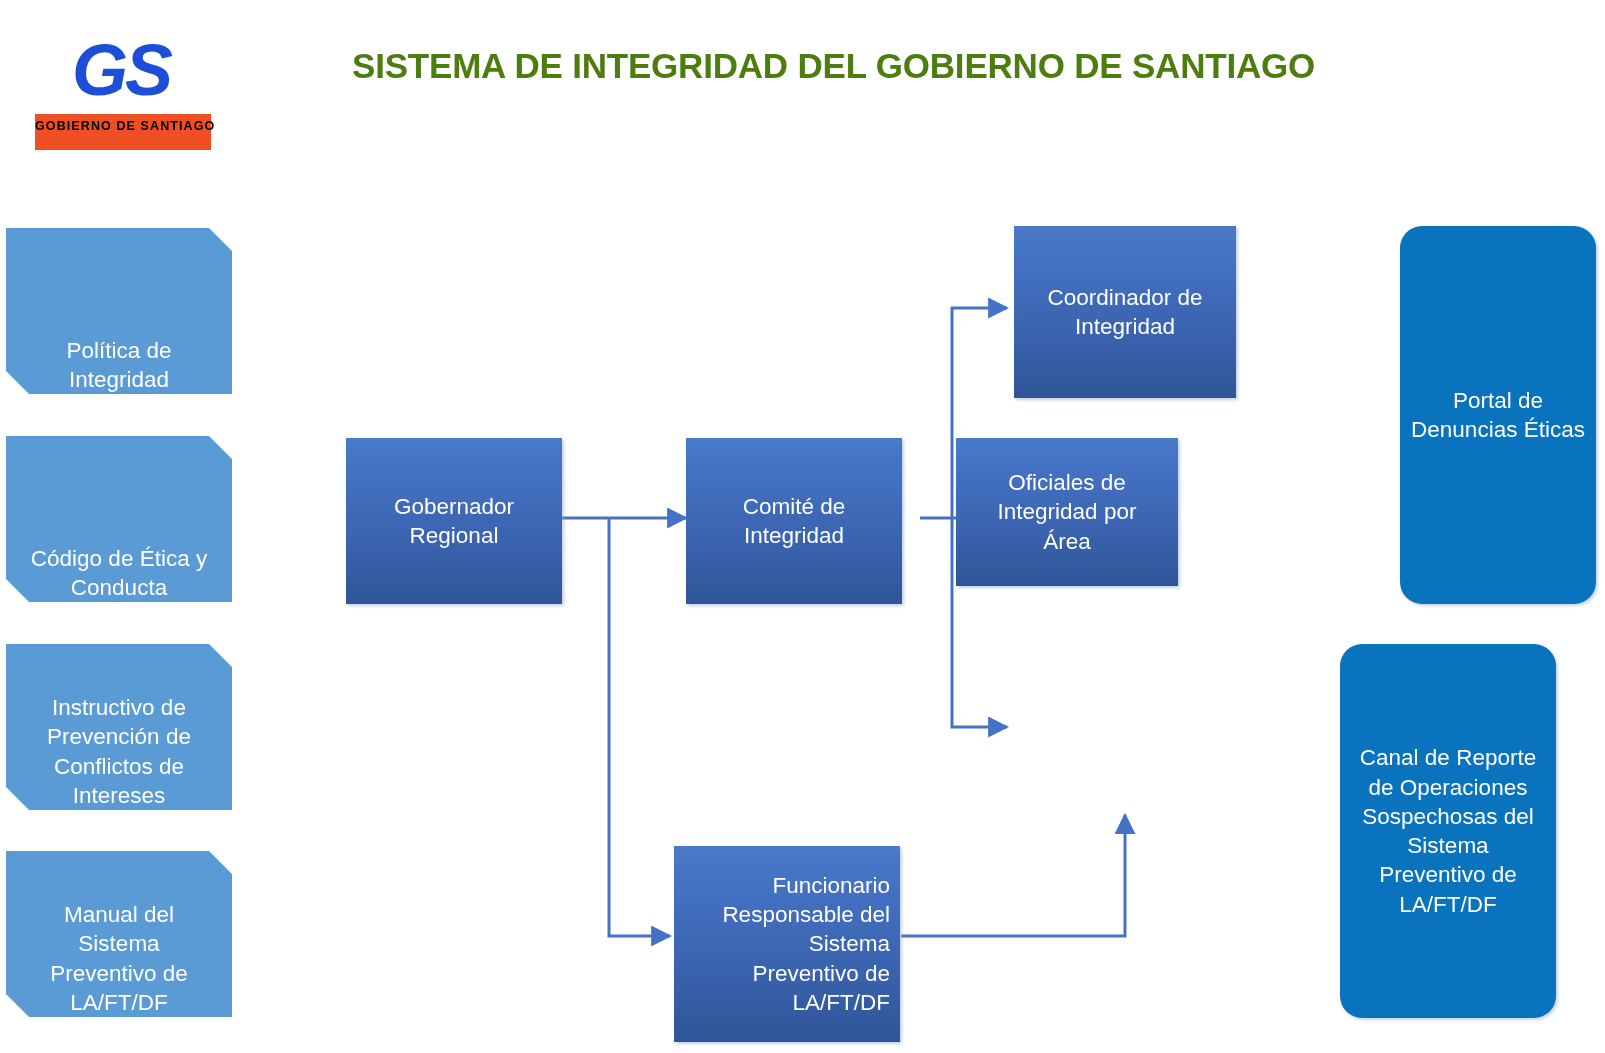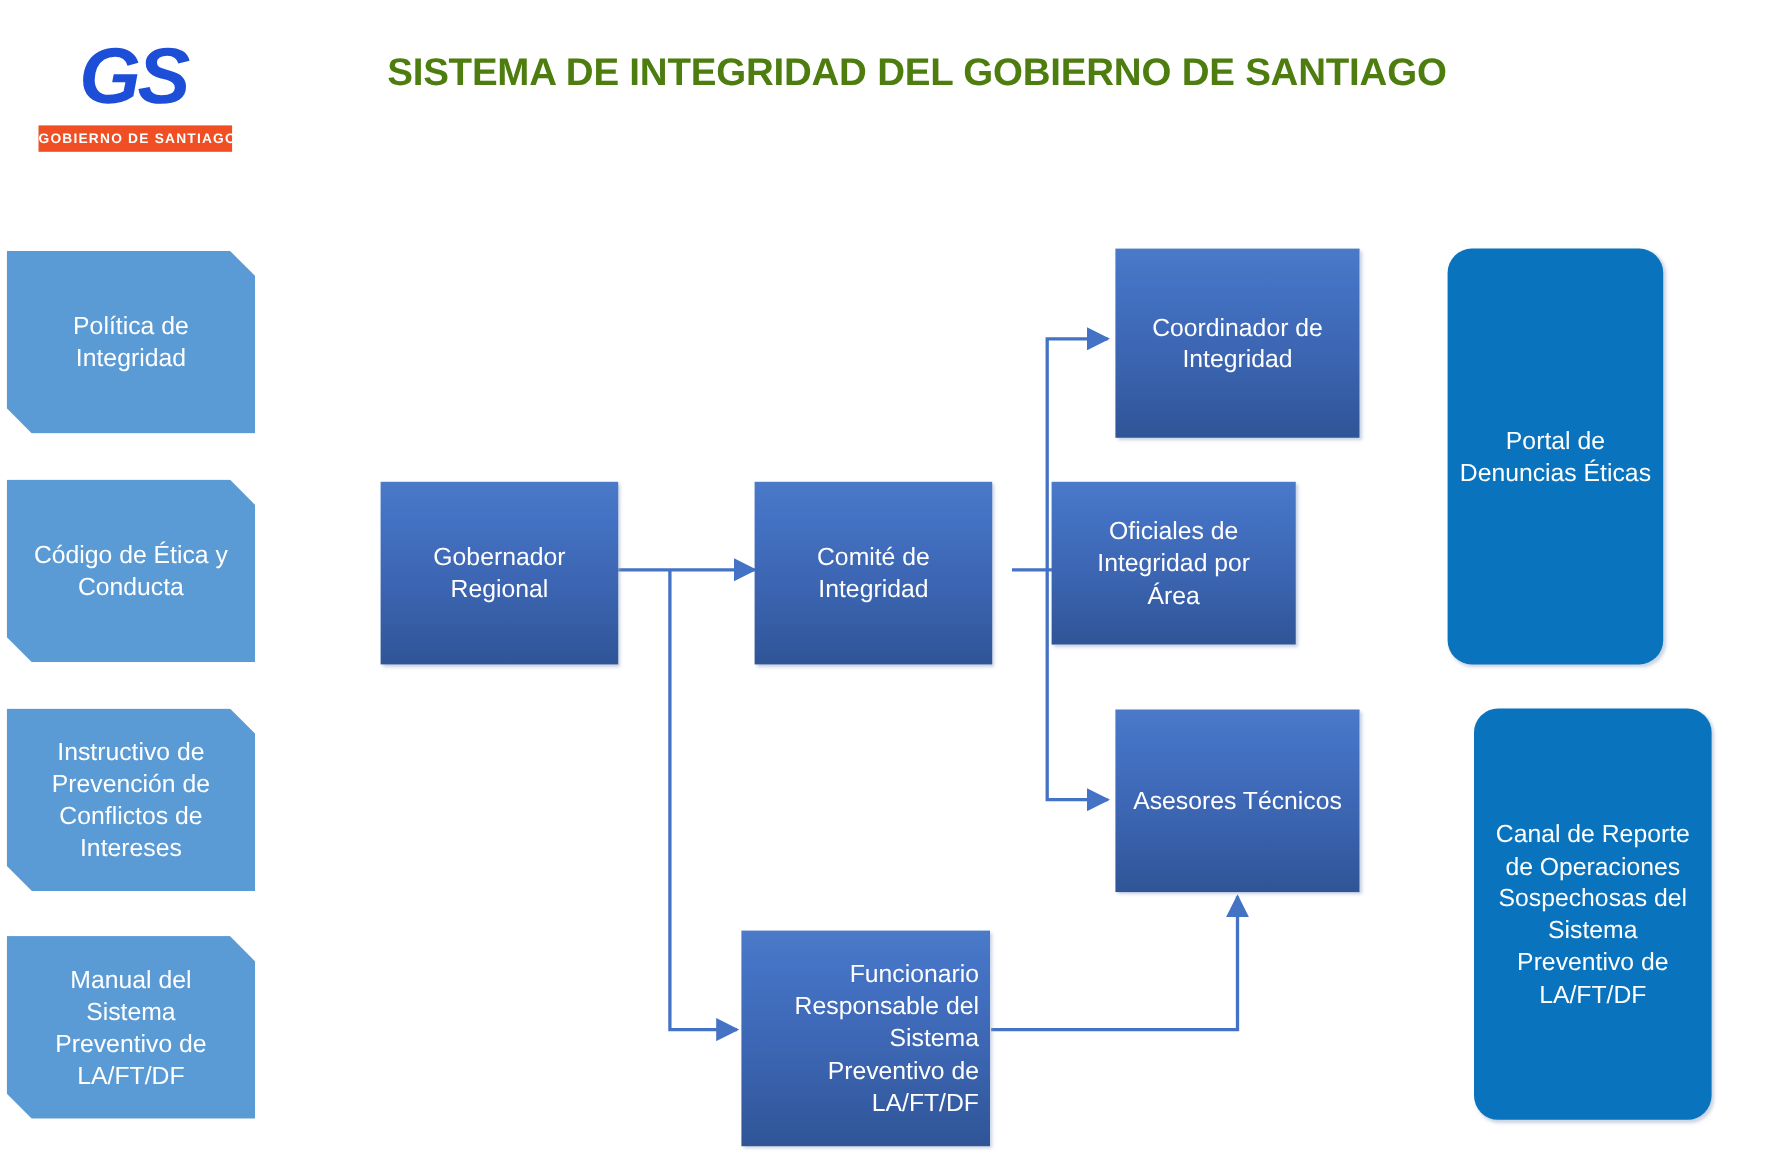--- a/index.html
+++ b/index.html
@@ -12,22 +12,22 @@
 
   
   #logo{position:absolute;left:28px;top:30px;width:186px;height:112px;}
   #logo-gs{
     position:absolute;left:0;top:0;width:186px;height:80px;
     font-size:72px;font-weight:bold;font-style:italic;
     color:#1d4ed8;letter-spacing:-3px;line-height:80px;
     text-align:center;
   }
   #logo-bar{
-    position:absolute;left:7px;top:84px;width:176px;height:24px;
-    background:#F04E23;color:#ffffff;
+    position:absolute;left:7px;top:84px;width:176px;height:36px;
+    background:#F04E23;color:#000000;
     font-size:12.5px;font-weight:bold;letter-spacing:1.1px;
     text-align:center;line-height:24px;white-space:nowrap;
   }
 
   
   #title{
     position:absolute;left:352px;top:46px;width:1090px;
     font-size:35px;font-weight:bold;color:#4d7c0f;
     letter-spacing:-0.2px;white-space:nowrap;
   }
@@ -41,20 +41,21 @@
     display:block;width:100%;padding:0 10px;box-sizing:border-box;
     line-height:1.30;white-space:pre-line;
   }
 
   
   .doc{
     background:#5B9BD5;
     font-size:22.5px;
     filter:drop-shadow(2px 2px 2px rgba(120,150,185,0.55));
     clip-path:polygon(0 0, calc(100% - 23px) 0, 100% 23px, 100% 100%, 23px 100%, 0 calc(100% - 23px));
+    align-items:flex-end;
   }
 
   
   .proc{
     background:linear-gradient(180deg,#4A7AC8 0%,#4472C4 18%,#3B64B0 60%,#2F5597 100%);
     font-size:22.5px;
     box-shadow:2px 2px 3px rgba(150,170,200,0.55);
   }
 
   
@@ -138,33 +139,30 @@
     <span class="lbl">Coordinador de
 Integridad</span>
   </div>
 
   <div class="node proc" style="left:956px; top:438px; width:222px; height:148px;">
     <span class="lbl">Oficiales de
 Integridad por
 Área</span>
   </div>
 
-  <div class="node proc" style="left:1014px; top:645px; width:222px; height:166px;">
-    <span class="lbl">Asesores Técnicos</span>
-  </div>
 
   <div class="node proc" style="left:674px; top:846px; width:226px; height:196px;text-align:right;">
     <span class="lbl">Funcionario
 Responsable del
 Sistema
 Preventivo de
 LA/FT/DF</span>
   </div>
 
-  <div class="node portal" style="left:1316px; top:226px; width:196px; height:378px;text-align:center;">
+  <div class="node portal" style="left:1400px; top:226px; width:196px; height:378px;text-align:center;">
     <span class="lbl">Portal de
 Denuncias Éticas</span>
   </div>
 
   <div class="node portal" style="left:1340px; top:644px; width:216px; height:374px;">
     <span class="lbl">Canal de Reporte
 de Operaciones
 Sospechosas del
 Sistema
 Preventivo de

